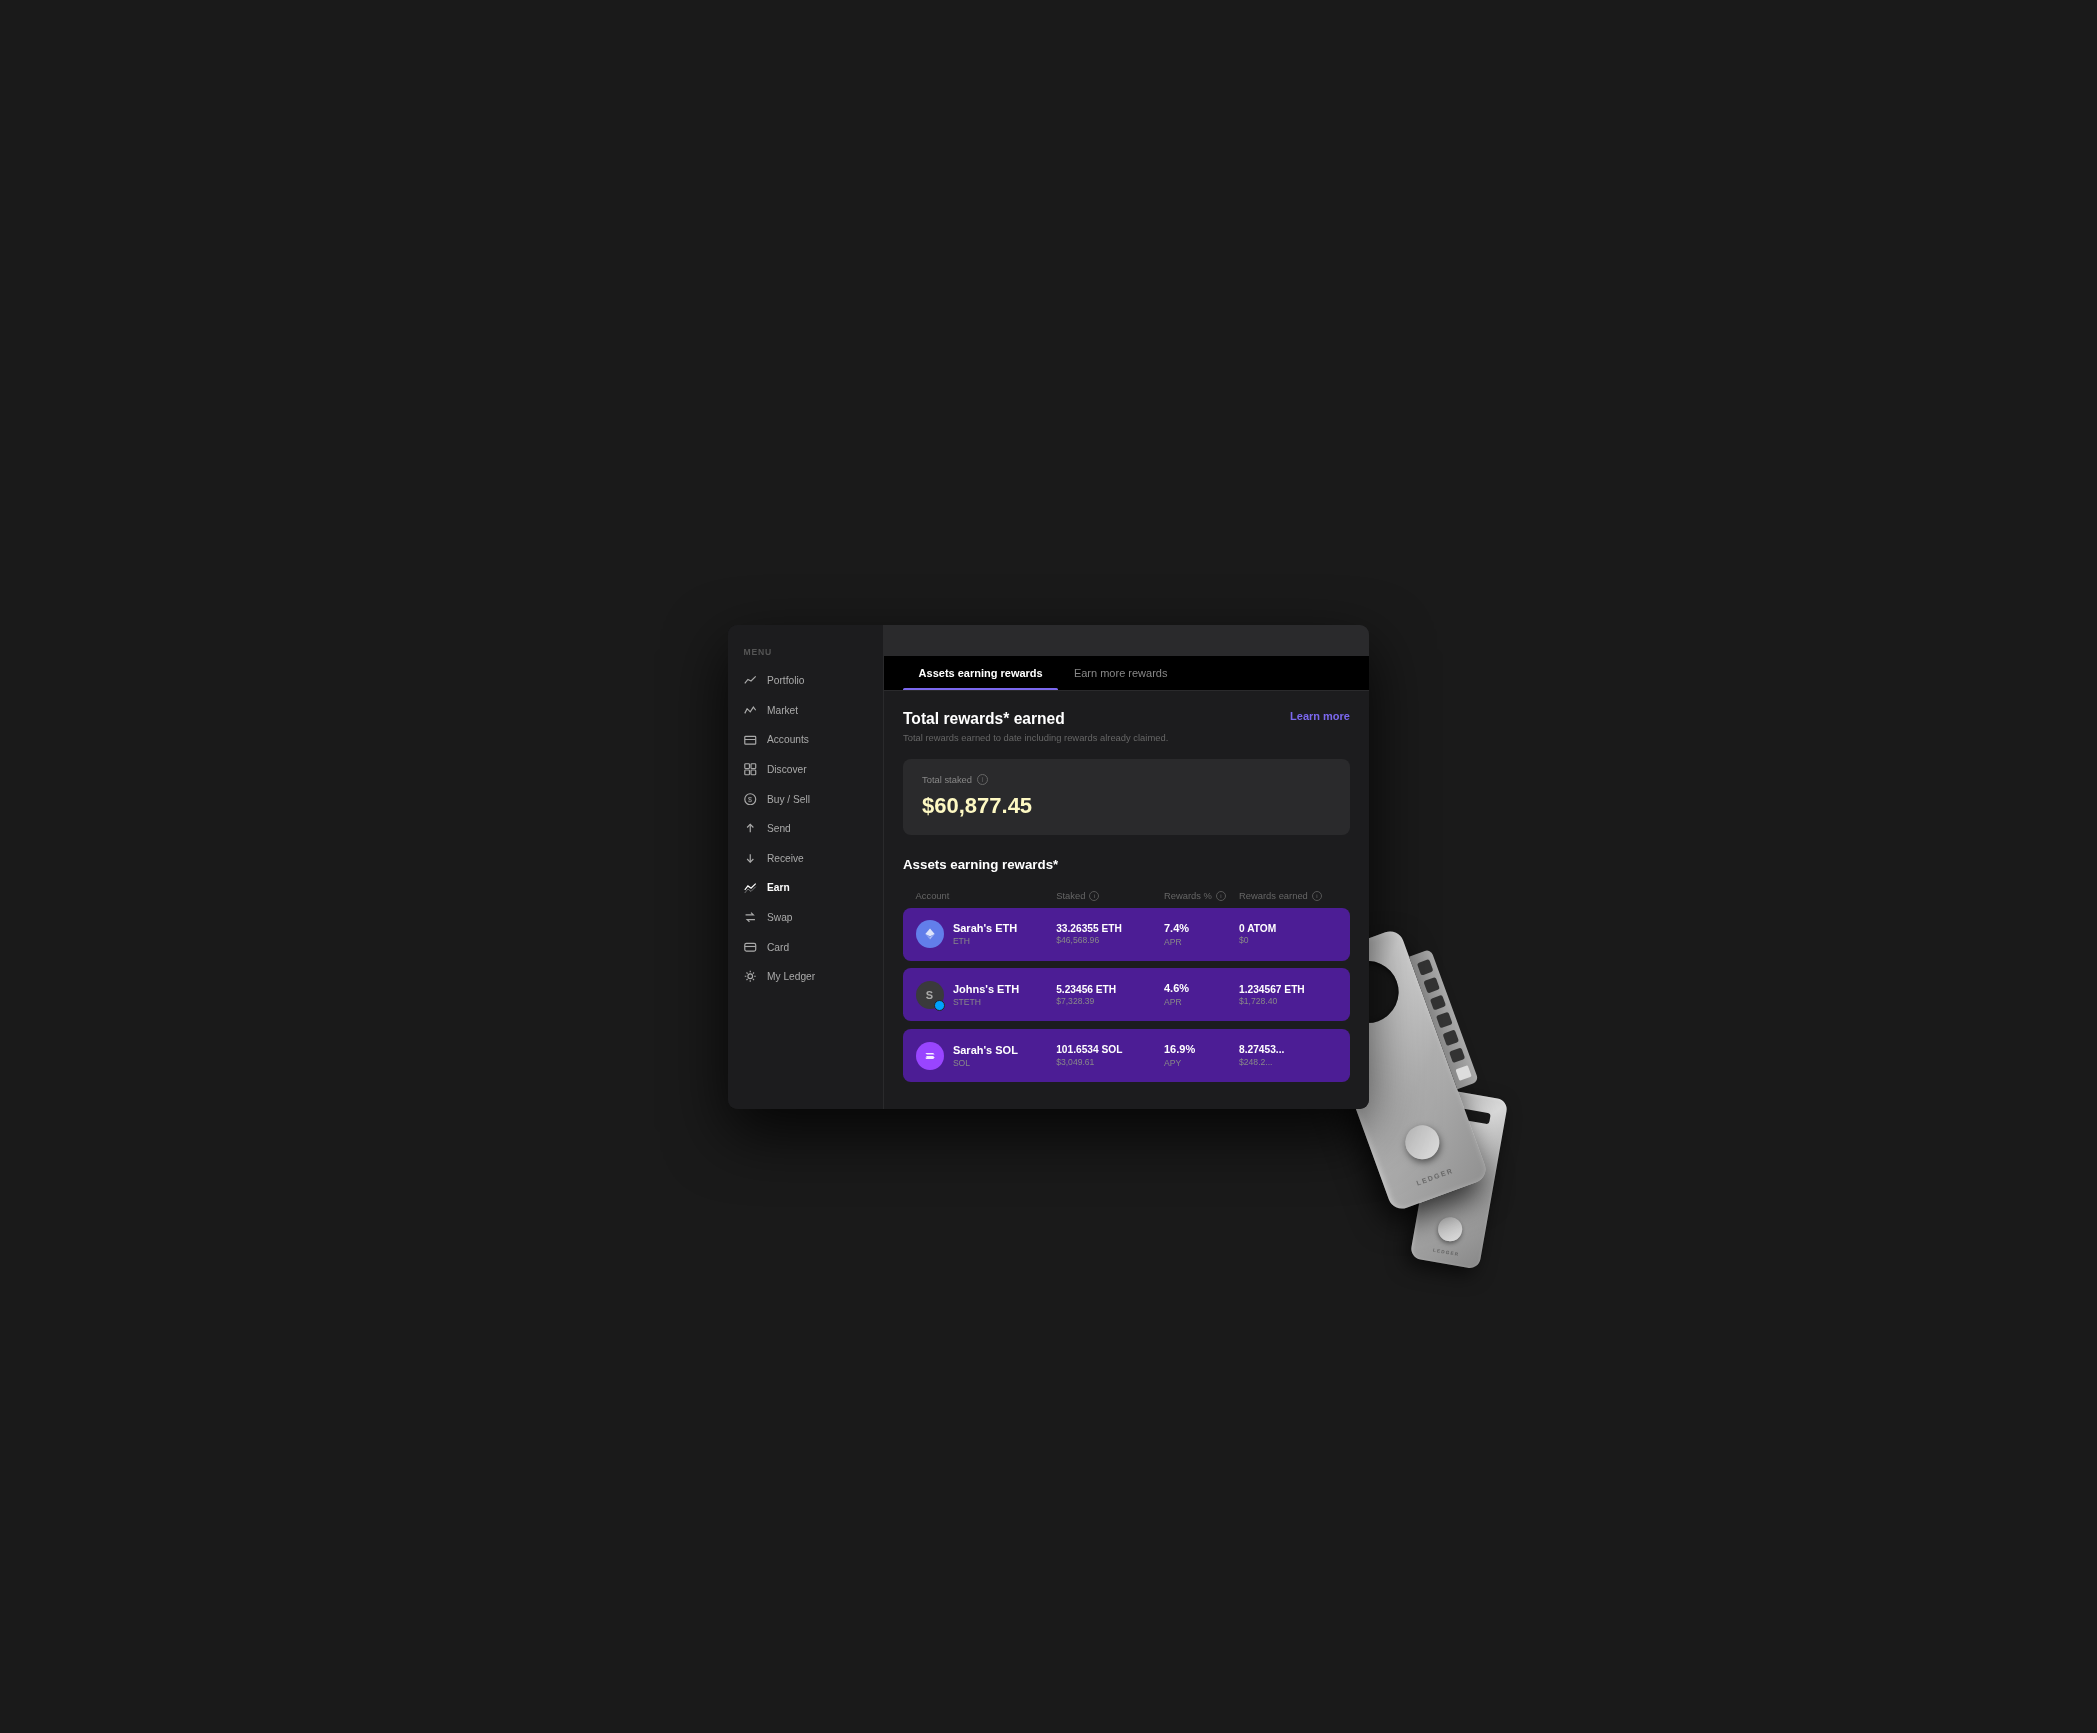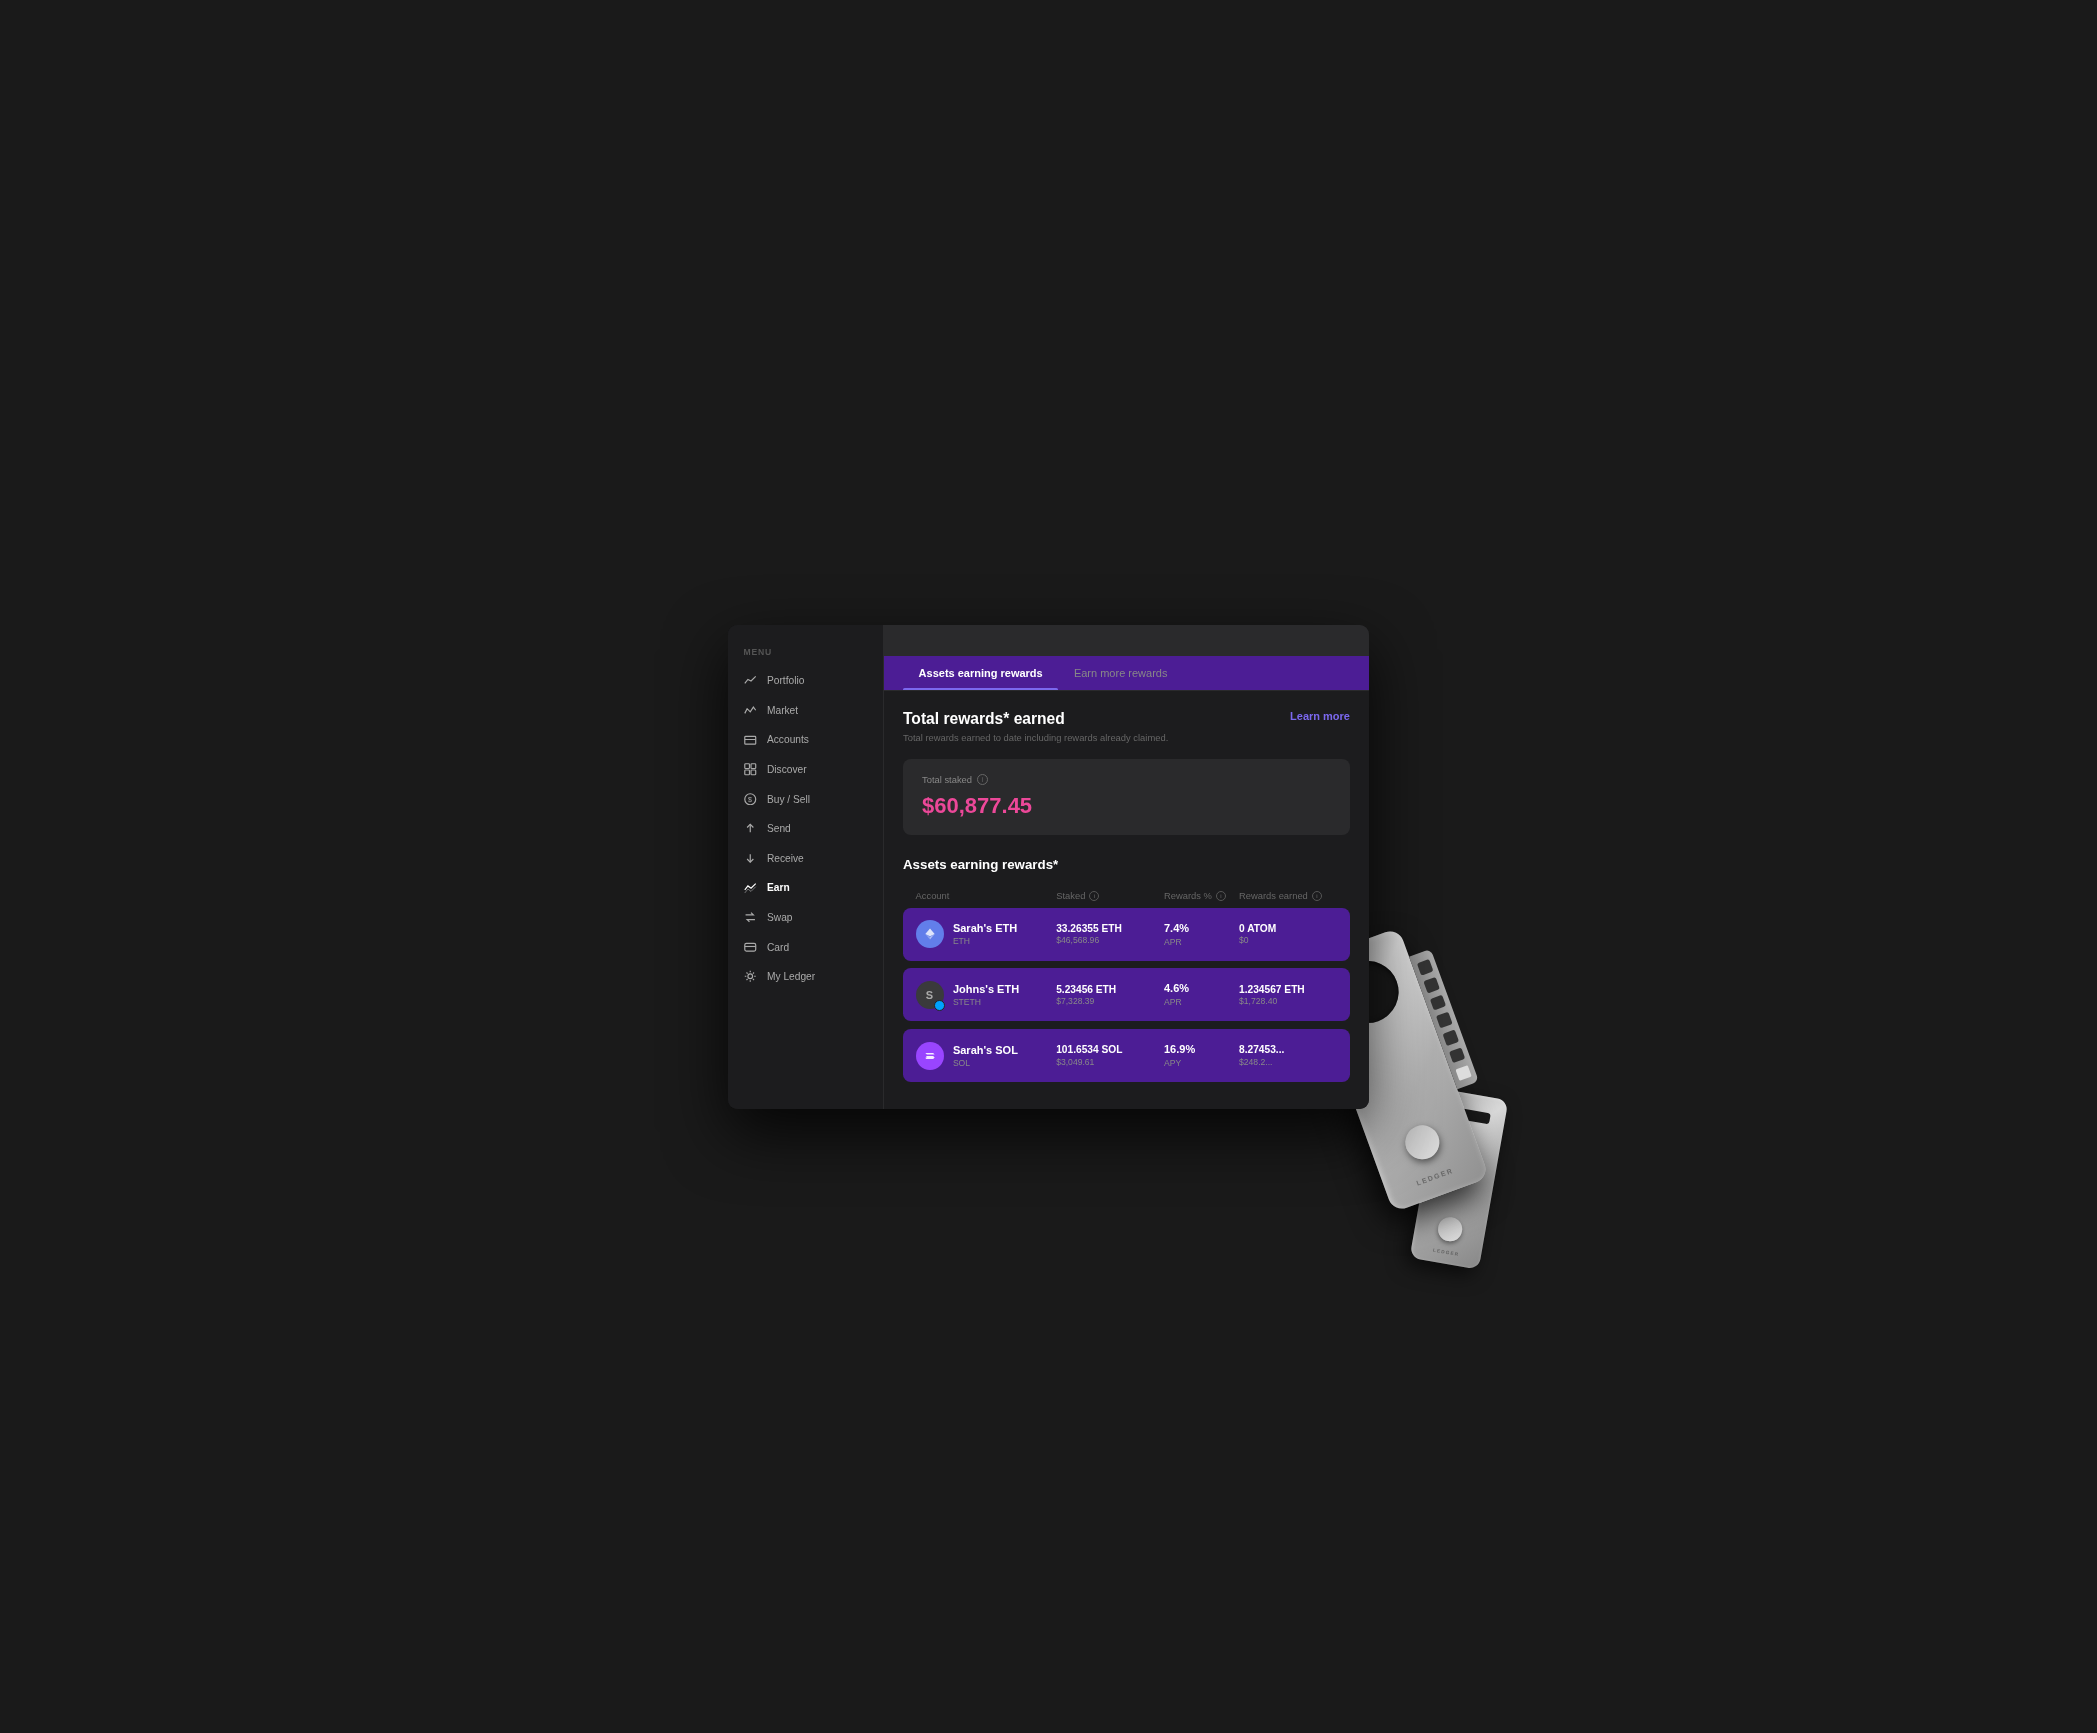--- a/index.html
+++ b/index.html
@@ -128,21 +128,21 @@
       background: #2a2a2c;
       height: 31px;
       display: flex;
       align-items: center;
       padding: 0 19px;
     }
     .tabs {
       display: flex;
       border-bottom: 0.8px solid #2a2a2c;
       padding: 0 19px;
-      background: #4c1d95;
+      background: #000000;
     }
     .tab {
       padding: 11px 15.6px;
       font-size: 11px;
       color: #888;
       cursor: pointer;
       position: relative;
       font-weight: 400;
     }
     .tab.active {
@@ -212,21 +212,21 @@
       display: flex;
       align-items: center;
       justify-content: center;
       font-size: 7px;
       color: #666;
       cursor: pointer;
     }
     .stat-value {
       font-size: 22px;
       font-weight: 700;
-      color: #ec4899;
+      color: #fef9c3;
     }
     .stat-value.green {
       color: #4cd964;
     }
     .assets-section-title {
       font-size: 13.3px;
       font-weight: 600;
       color: #fff;
       margin-bottom: 12.5px;
     }

